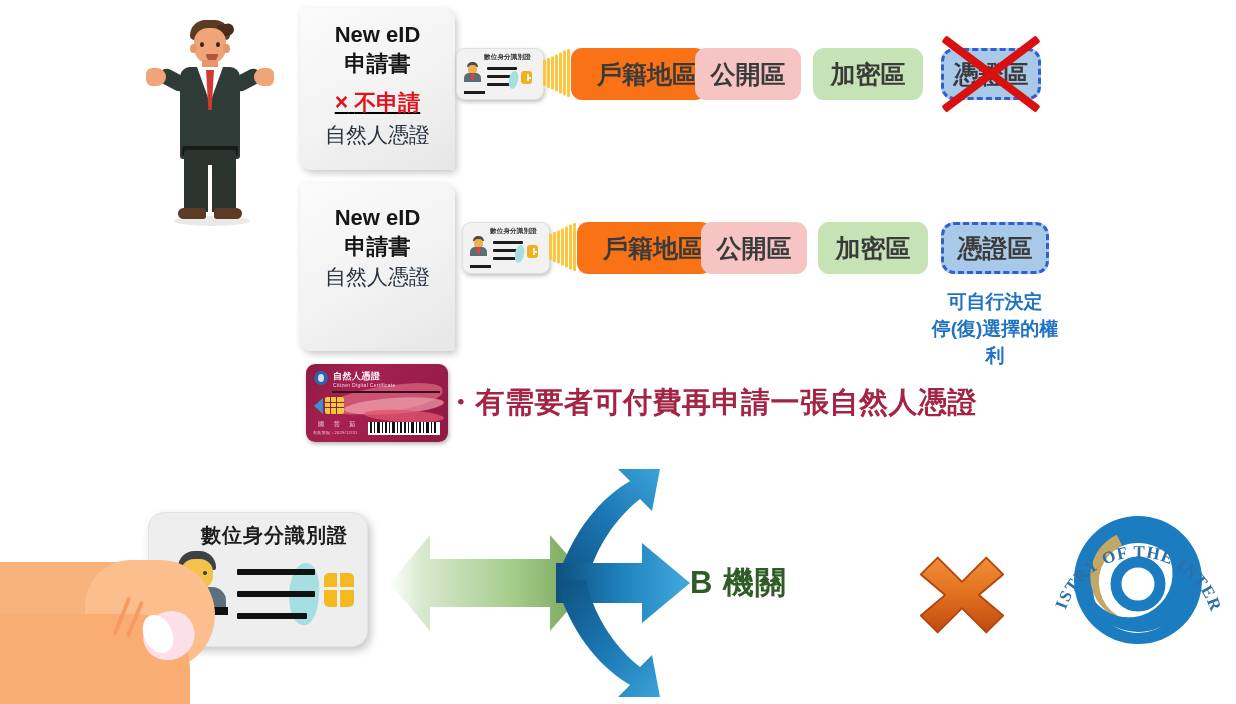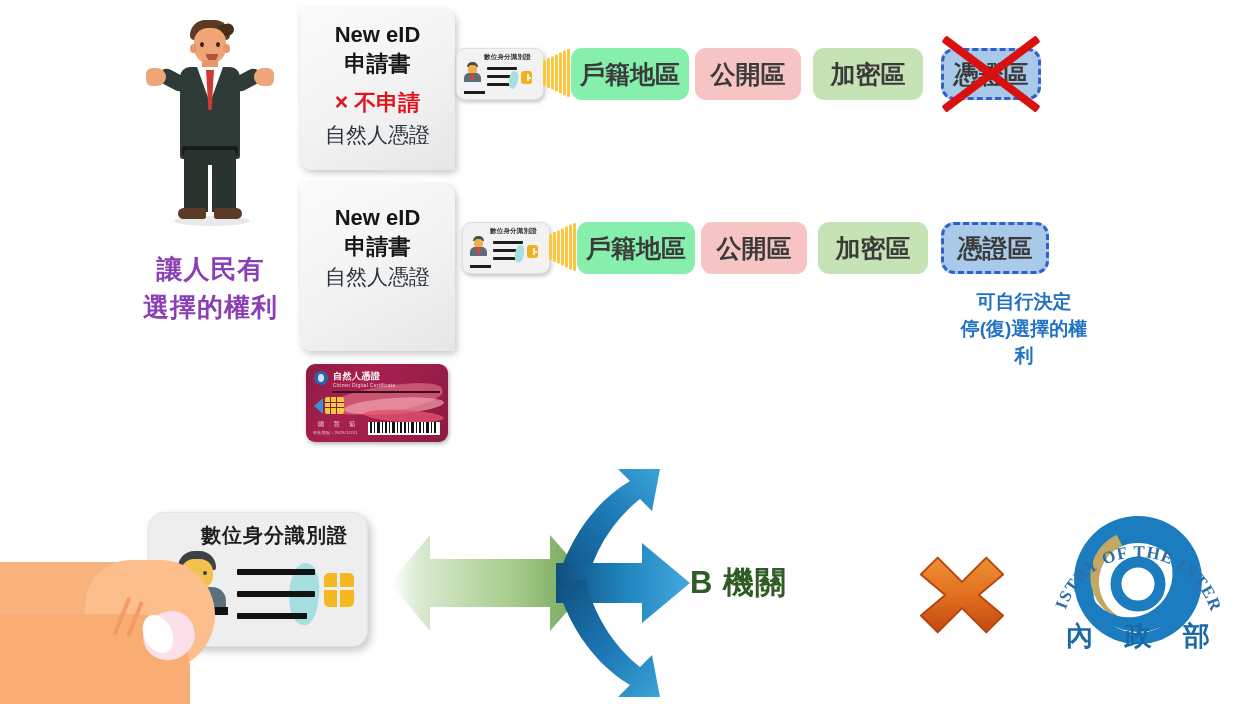--- a/index.html
+++ b/index.html
@@ -40,21 +40,21 @@
 
   
   .paper{
     background:linear-gradient(150deg,#fbfbfb 0%,#f2f2f2 55%,#e6e6e6 100%);
     box-shadow:2px 3px 7px rgba(0,0,0,.22);
     border-radius:2px 14px 4px 12px;
     text-align:center;
   }
   .paper .t1{font-size:22px;font-weight:bold;color:#161616;line-height:29px;}
   .paper .t2{font-size:22px;font-weight:bold;color:#161616;line-height:30px;}
-  .paper .mark-row{font-size:22px;font-weight:bold;line-height:34px;}
+  .paper .mark-row{font-size:22px;font-weight:bold;line-height:34px;text-decoration:underline;}
   .paper .mark-x{color:#e1131d;font-size:23px;}
   .paper .mark-v{color:#1f9c4d;font-size:23px;}
   .neg{color:#e1131d;}
   .pos{color:#1f9c4d;}
   .paper .t3{font-size:21px;color:#26323f;line-height:30px;}
 
   .paper1{left:300px;top:8px;width:155px;height:150px;padding-top:12px;}
   .paper2{left:300px;top:183px;width:155px;height:148px;padding-top:20px;}
 
   
@@ -77,21 +77,21 @@
 
   
   .beam{position:absolute;}
   .beam i{position:absolute;top:50%;transform:translateY(-50%);background:#fdc63f;border-radius:1px;}
 
   
   .zone{
     position:absolute;display:flex;align-items:center;justify-content:center;
     font-size:25px;font-weight:bold;color:#3a3a3a;border-radius:11px;
   }
-  .z-house{background:#86efac;}
+  .z-house{background:#f97316;padding-left:17px;}
   .z-open{background:#f7c4c4;}
   .z-enc{background:#c6e3b5;}
   .z-cert{background:#a9c9e8;border:3px dashed #2f5fd0;box-sizing:border-box;border-radius:13px;}
 
   
   .bigx{position:absolute;}
   .bigx i{position:absolute;left:0;top:50%;width:100%;height:8px;background:#d81010;border-radius:2px;transform-origin:center;}
 
   .bluenote{
     position:absolute;text-align:center;color:#2272c4;font-weight:bold;
@@ -187,24 +187,20 @@
     <div class="p-body"></div>
     <div class="p-shirt"></div>
       <div class="p-tie"></div>
     <div class="p-belt"></div>
     <div class="p-legs"></div>
       <div class="p-legsplit"></div>
     <div class="p-shoeL"></div>
       <div class="p-shoeR"></div>
   </div>
 
-  <div class="abs slogan">
-    <div>讓人民有</div>
-    <div>選擇的權利</div>
-  </div>
 
   <div class="abs paper paper1">
     <div class="t1">New eID</div>
     <div class="t2">申請書</div>
     <div class="mark-row" style="margin-top:6px;">
       <span class="mark-x">×</span>
       <span class="neg">不申請</span>
     </div>
     <div class="t3">自然人憑證</div>
   </div>
@@ -288,21 +284,21 @@
   <div class="zone z-open" style="left:701px;top:222px;width:106px;height:52px;">
     <span>公開區</span>
   </div>
   <div class="zone z-enc" style="left:818px;top:222px;width:110px;height:52px;">
     <span>加密區</span>
   </div>
   <div class="zone z-cert" style="left:941px;top:222px;width:108px;height:52px;">
     <span>憑證區</span>
   </div>
 
-  <div class="bluenote" style="left:925px;top:288px;width:140px;margin-left:29px;">
+  <div class="bluenote" style="left:925px;top:288px;width:140px;">
     <div>可自行決定</div>
     <div>停(復)選擇的權利</div>
   </div>
 
   <div class="cdc">
     <div class="swirl1"></div>
       <div class="swirl2"></div>
       <div class="swirl3"></div>
     <div class="logo"></div>
     <div class="ttl">自然人憑證</div>
@@ -332,20 +328,23 @@
         <i style="left:43px;width:3px;"></i>
       <i style="left:48px;width:1px;"></i>
         <i style="left:51px;width:2px;"></i>
       <i style="left:55px;width:1px;"></i>
         <i style="left:58px;width:3px;"></i>
       <i style="left:63px;width:1px;"></i>
         <i style="left:66px;width:2px;"></i>
     </div>
   </div>
 
+  <div class="bullettext">
+    <span>・</span><span>有需要者可付費再申請一張自然人憑證</span>
+  </div>
 
   <div class="bigcard">
     <div class="bc-title">數位身分識別證</div>
     <div class="bc-photo">
       <div class="hair"></div>
         <div class="face"></div>
       <div class="eyeL"></div>
         <div class="eyeR"></div>
       <div class="body"></div>
         <div class="collar"></div>
@@ -432,16 +431,15 @@
       <path d="M90,30 A46,46 0 1 0 90,122 A34,34 0 1 1 90,42 Z" fill="#c3a765" transform="rotate(-25 90 80)"></path>
 
       <path d="M90,24 A54,54 0 1 1 36,86 A44,44 0 1 0 90,34 Z" fill="#1b7cc0" transform="rotate(18 90 80)"></path>
 
       <circle cx="90" cy="84" r="22" fill="#ffffff"></circle>
       <circle cx="90" cy="84" r="22" fill="none" stroke="#1b7cc0" stroke-width="11"></circle>
       <text>
         <textPath href="#arcpath" startOffset="50%" text-anchor="middle">MINISTRY OF THE INTERIOR</textPath>
       </text>
     </svg>
-    <div class="cn">內 政 部</div>
   </div>
 
 </div>
 
 </body></html>

